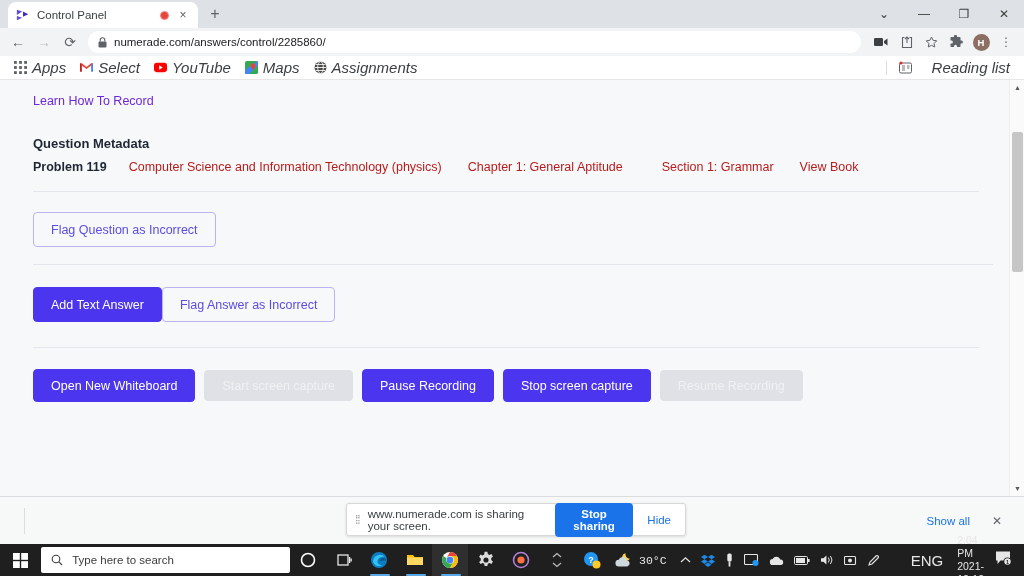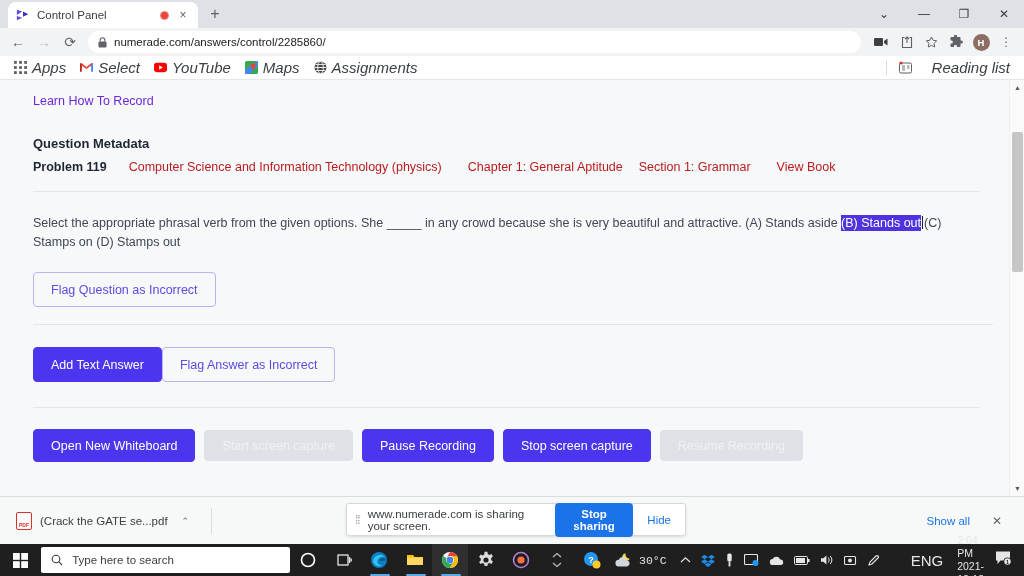--- a/index.html
+++ b/index.html
@@ -384,29 +384,26 @@
   <div class="page">
     <div class="content">
 
       <div class="learn-link">Learn How To Record</div>
 
       <div class="qm-title">Question Metadata</div>
       <div class="qm-row">
         <span class="qm-problem">Problem 119</span>
         <span class="qm-item" style="margin-left:22px">Computer Science and Information Technology (physics)</span>
         <span class="qm-item" style="margin-left:26px">Chapter 1: General Aptitude</span>
-        <span class="qm-item" style="margin-left:16px">Section 1: Grammar</span>
+        <span class="qm-item" style="margin-left:39px">Section 1: Grammar</span>
         <span class="qm-item" style="margin-left:26px">View Book</span>
       </div>
 
       <div class="hr"></div>
 
-      <div class="question">
-        <span>Select the appropriate phrasal verb from the given options. She _____ in any crowd because she is very beautiful and attractive. (A) Stands aside </span><span class="sel">(B) Stands out</span><span class="caret"></span><span>(C) Stamps on (D) Stamps out</span>
-      </div>
 
       <div class="flag-q">
         <button class="btn btn-outline">Flag Question as Incorrect</button>
       </div>
 
       <div class="hr2"></div>
 
       <div class="answer-btns">
         <button class="btn btn-primary">Add Text Answer</button>
         <button class="btn btn-outline">Flag Answer as Incorrect</button>
@@ -425,25 +422,20 @@
     </div>
   </div>
 
   <div class="pscroll">
     <div class="pscroll-arrow up">▲</div>
     <div class="pscroll-thumb"></div>
     <div class="pscroll-arrow down">▼</div>
   </div>
 
   <div class="shelf">
-    <div class="dl-item">
-      <span class="pdf-ico"></span>
-      <span class="dl-name">(Crack the GATE se...pdf</span>
-      <span class="dl-caret">⌃</span>
-    </div>
     <div class="dl-divider"></div>
     <div class="shelf-spacer"></div>
     <div class="show-all">Show all</div>
     <div class="shelf-close">✕</div>
   </div>
 
   <div class="share-bar">
     <span class="share-grip">⁞⁞</span>
     <span class="share-text">www.numerade.com is sharing your screen.</span>
     <button class="share-stop">Stop sharing</button>

